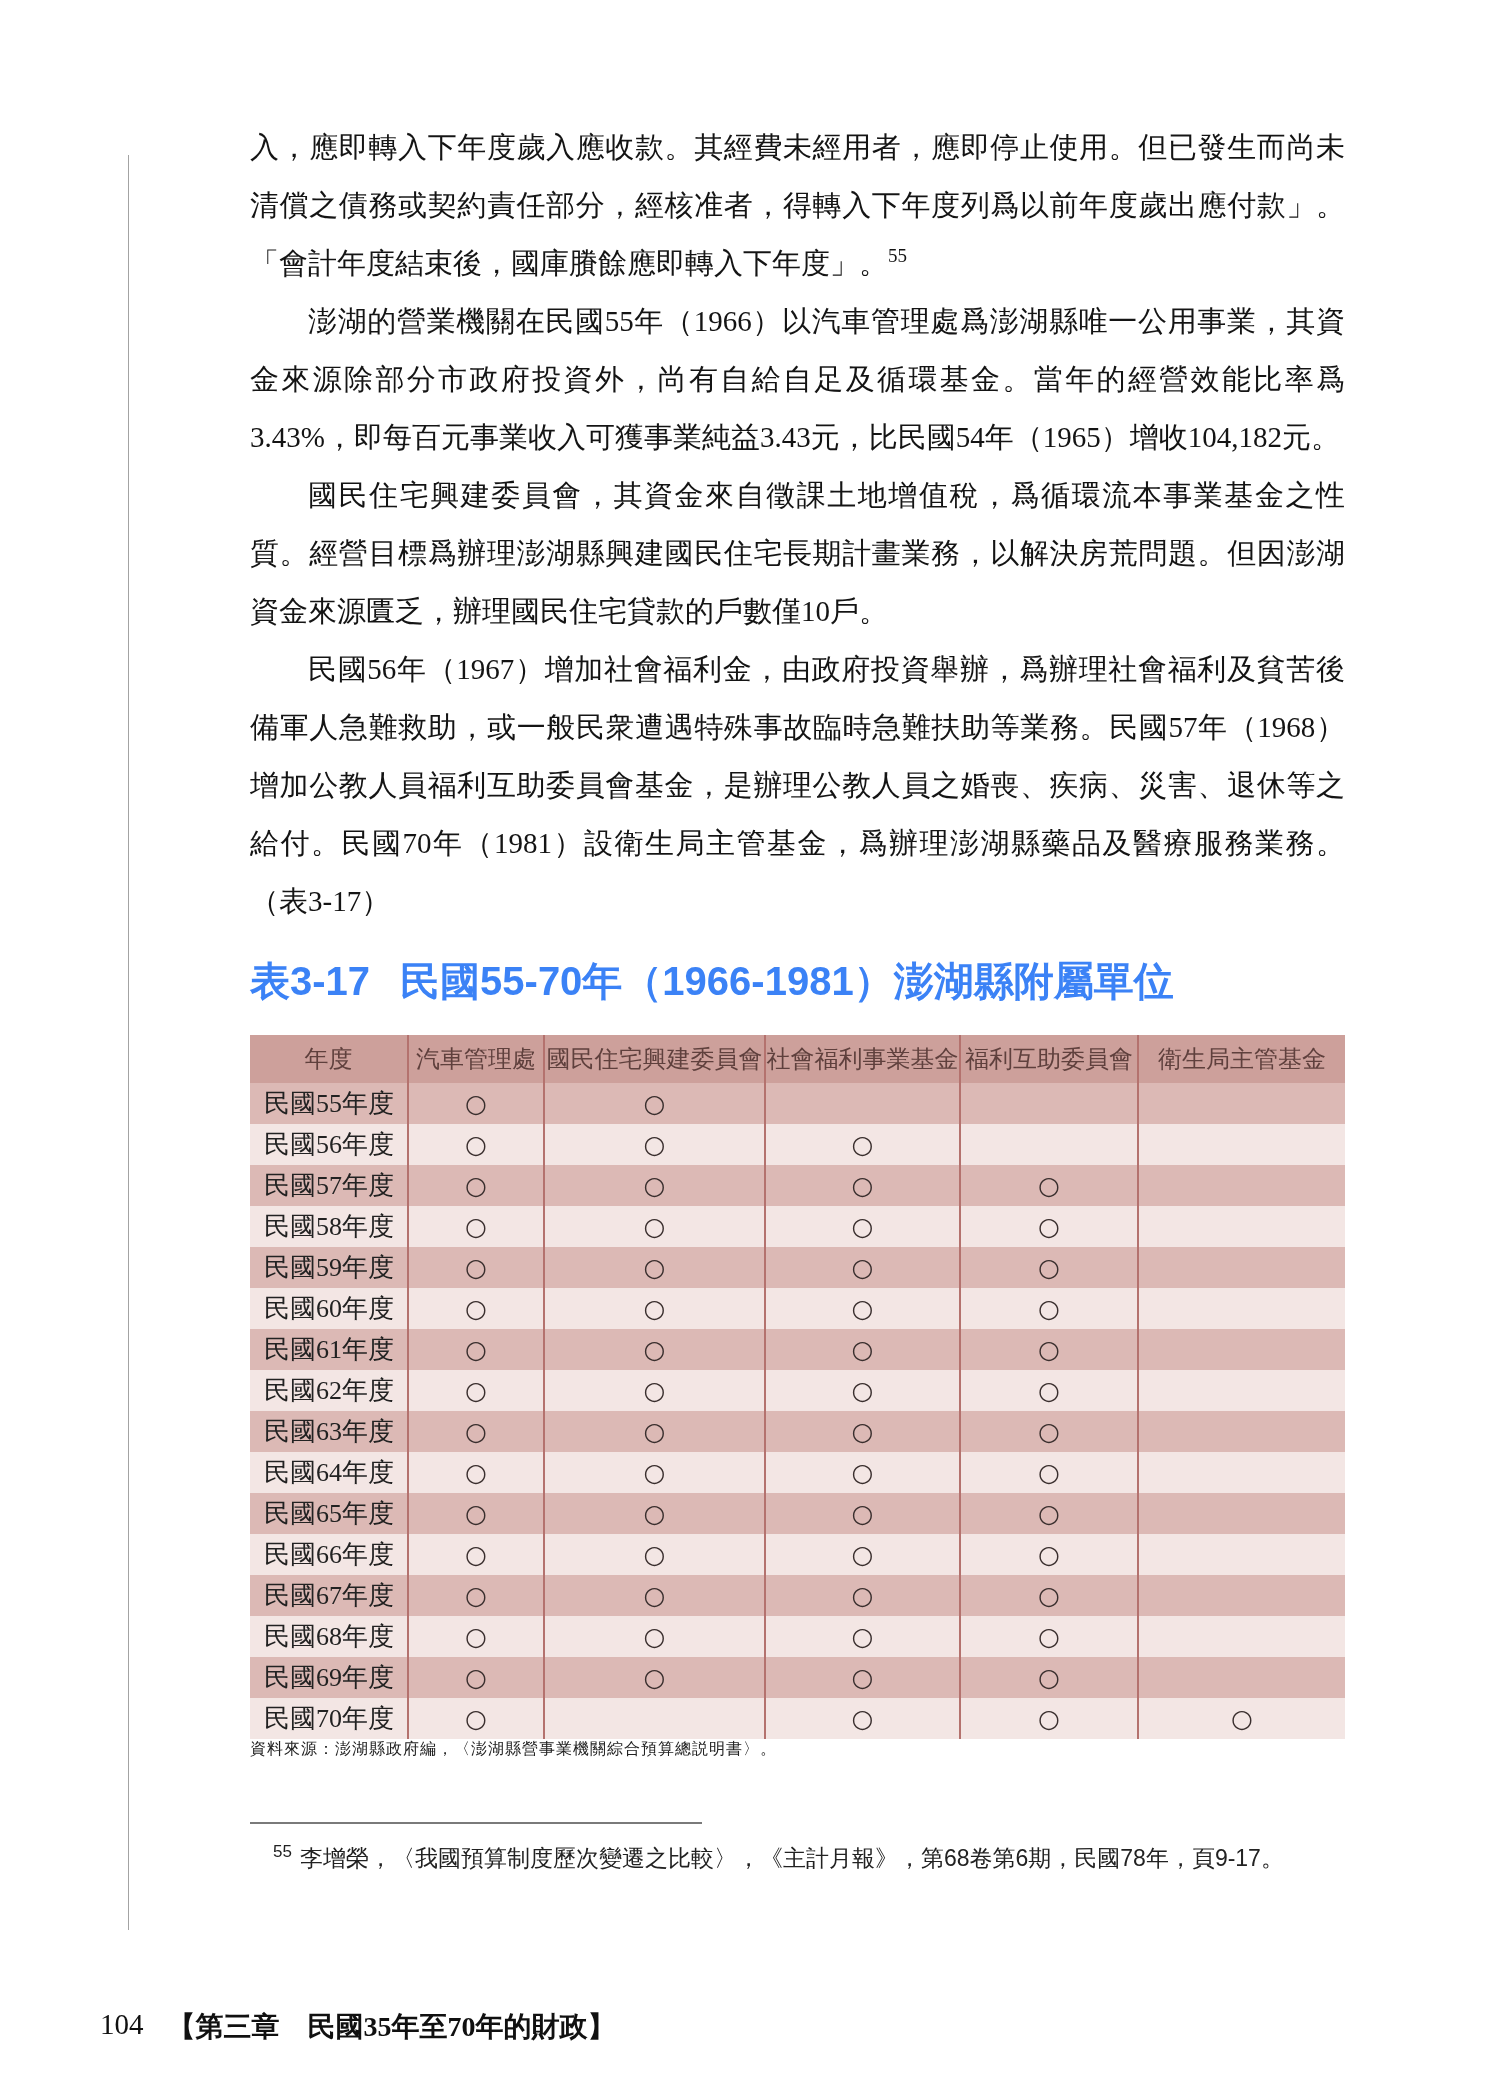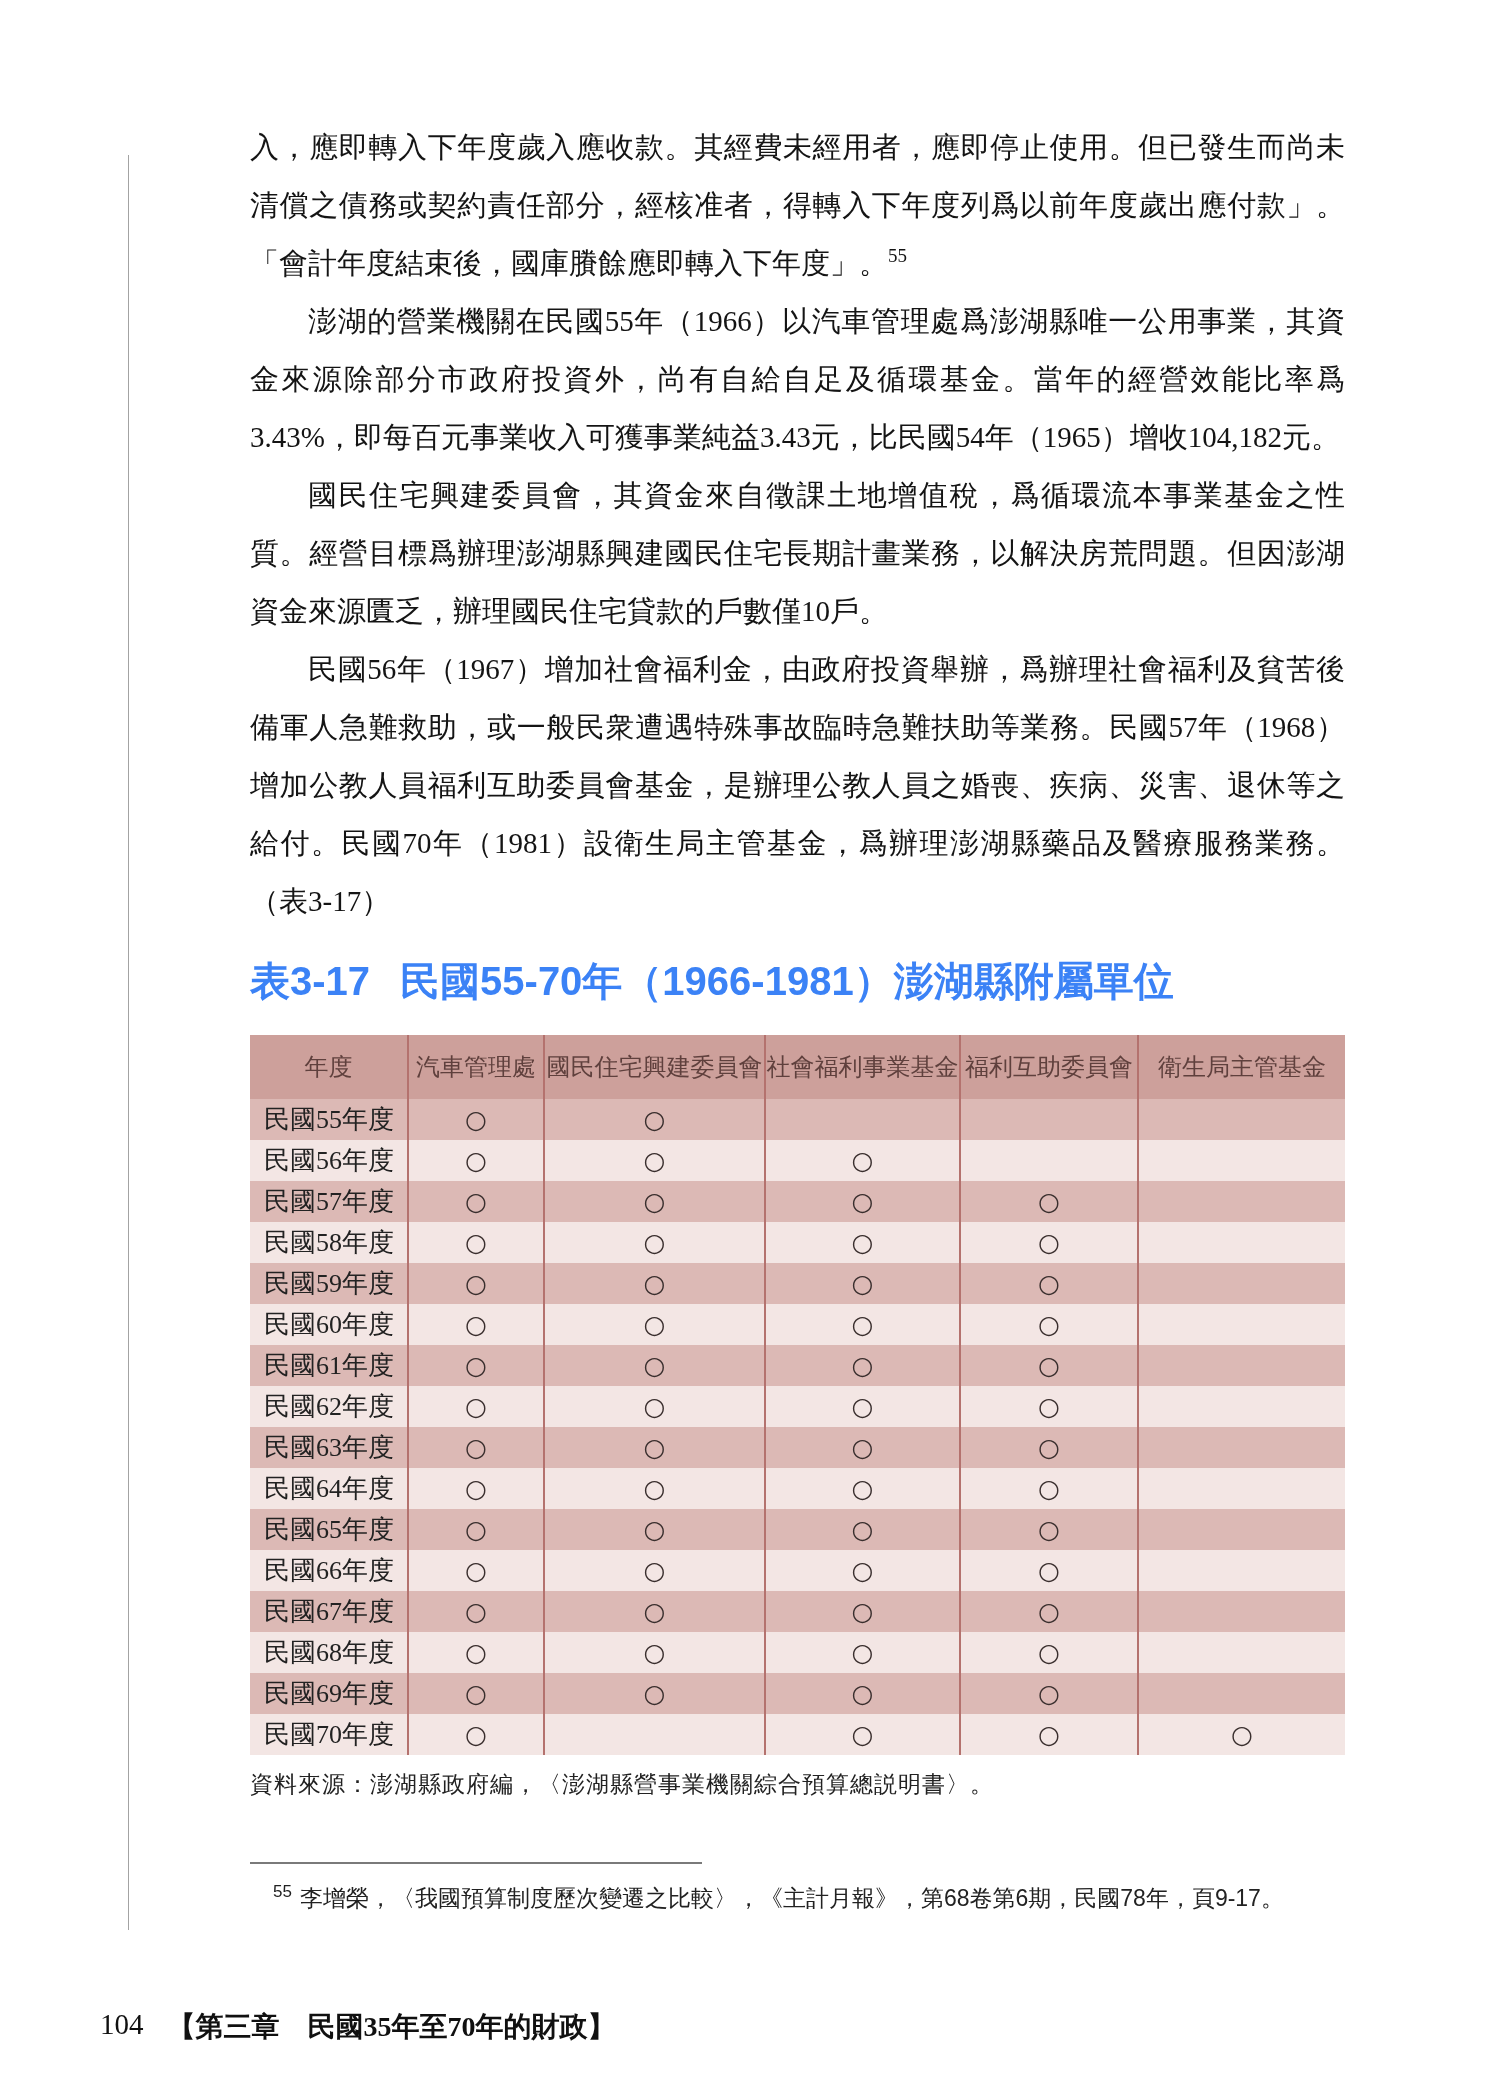--- a/index.html
+++ b/index.html
@@ -55,21 +55,21 @@
     margin-top: 26px;
     width: 1095px;
     font-family: "Liberation Sans", "DejaVu Sans", sans-serif;
   }
   .thead, .trow {
     display: grid;
     grid-template-columns: 157px 136px 221px 195px 178px 208px;
   }
   .thead {
     background: var(--header-bg, #cda09b);
-    height: 64px;
+    height: 48px;
   }
   .thead .cell {
     color: var(--header-text, #5f403d);
     font-size: 24px;
   }
   .trow { height: 41px; }
   .trow.medium { background: var(--row-medium, #dcb9b5); }
   .trow.light  { background: var(--row-light, #f3e6e4); }
   .cell {
     display: flex;
@@ -84,22 +84,21 @@
     font-family: "Liberation Serif", "DejaVu Serif", serif;
     font-size: 26px;
     color: #222222;
   }
   .mcell {
     font-size: 25px;
     color: #3a2f2e;
     font-family: "DejaVu Sans", sans-serif;
   }
   .source-note {
-    margin-top: 14px;
-    font-size: 23px;
+    font-size: 16px;
     letter-spacing: 1px;
     color: #222222;
     font-family: "Liberation Serif", "DejaVu Serif", serif;
   }
   .fnrule {
     margin-top: 62px;
     width: 452px;
     border-top: 2px solid #7a7a7a;
   }
   .footnote {

